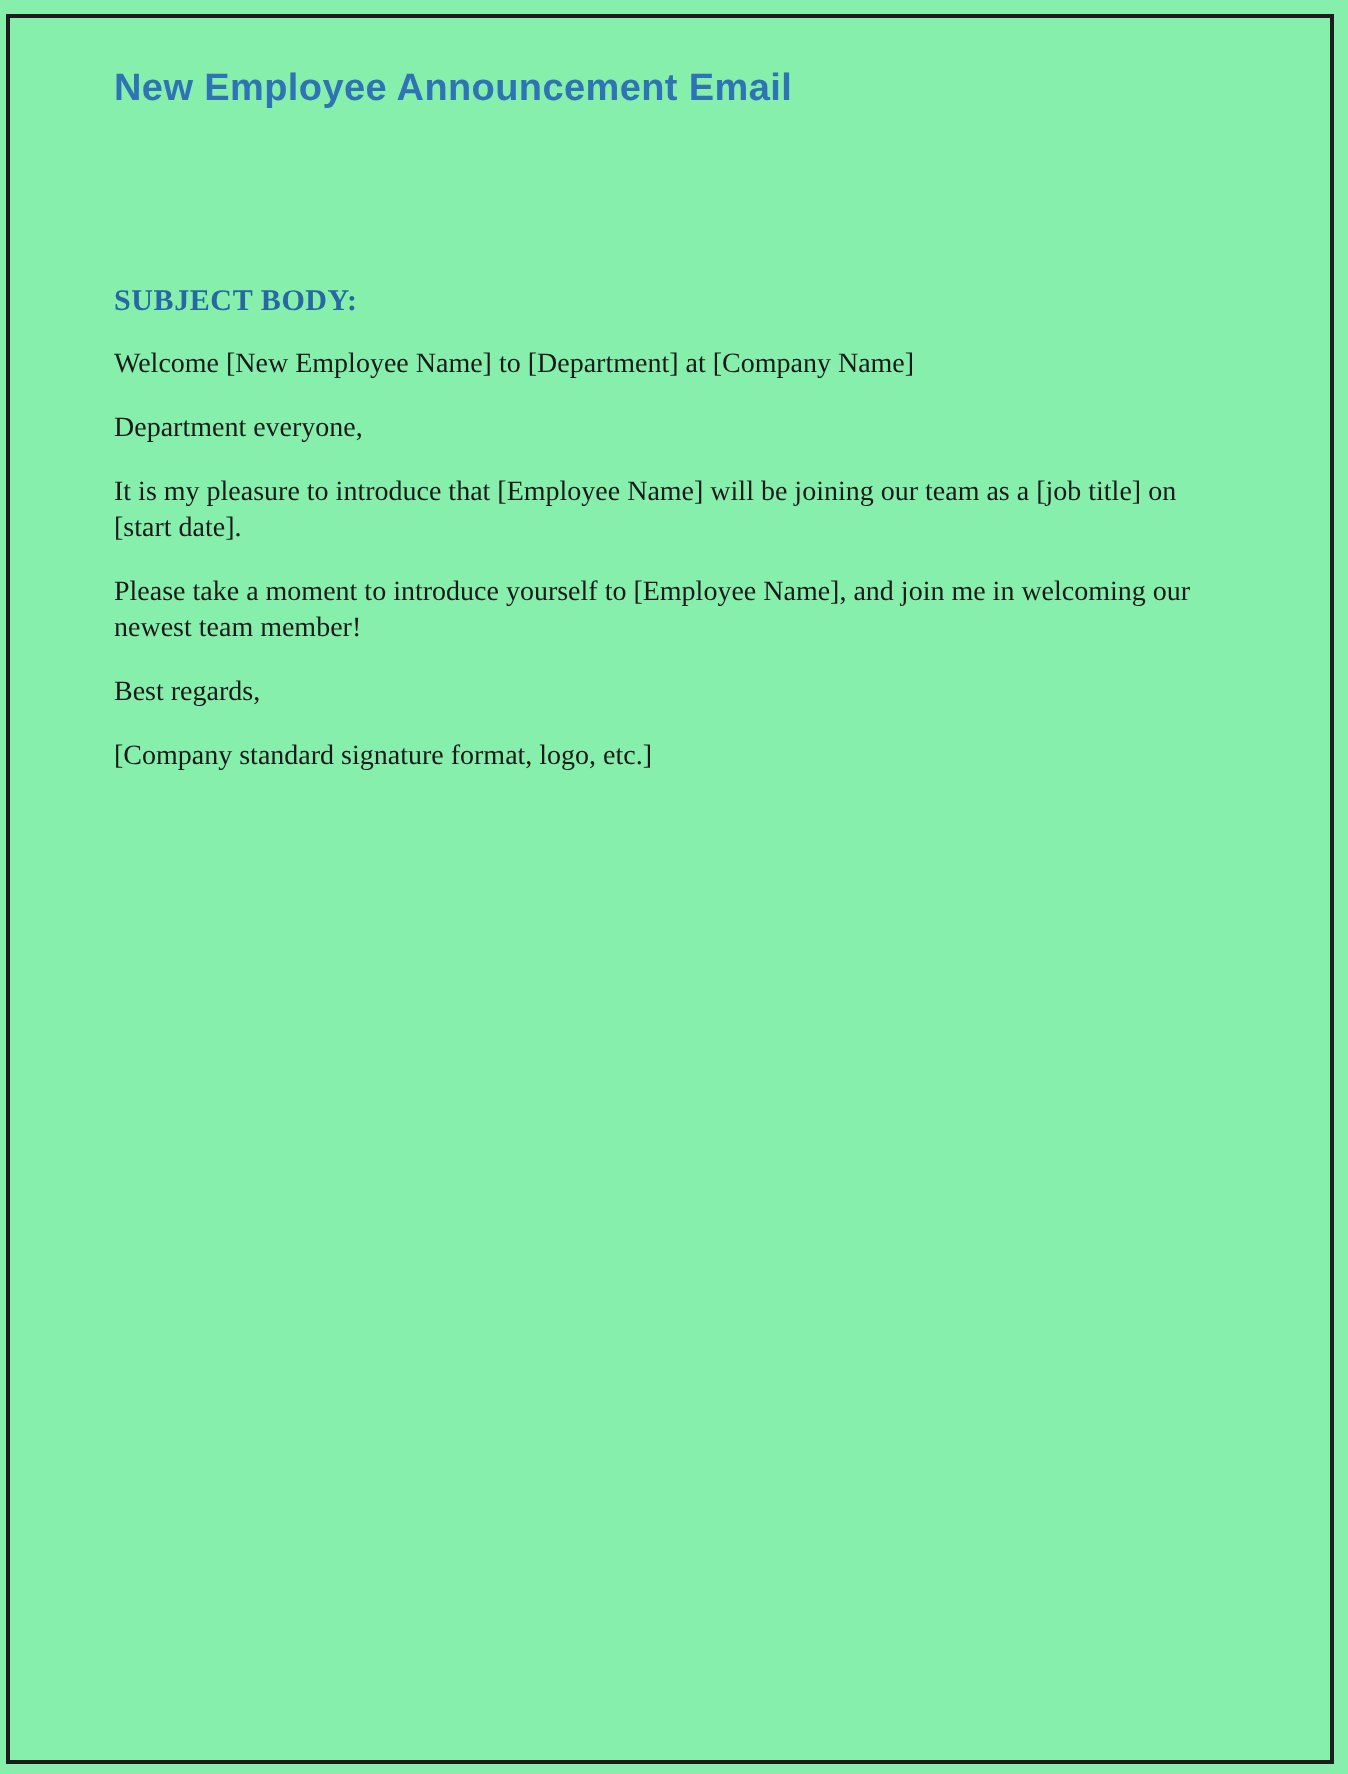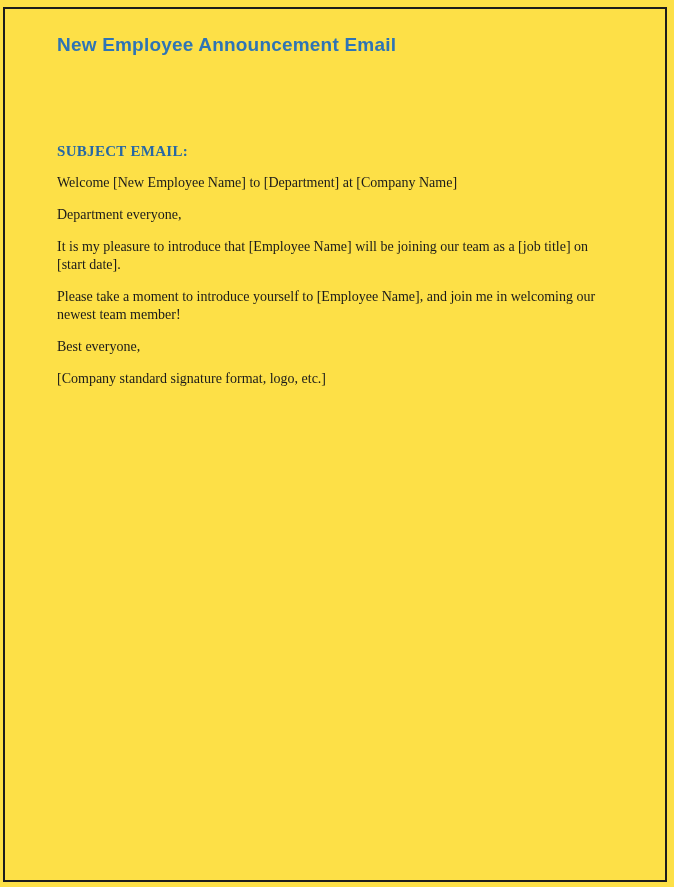--- a/index.html
+++ b/index.html
@@ -7,21 +7,21 @@
     width: 674px;
     height: 887px;
     background: #ffffff;
     font-family: "Liberation Serif", serif;
     overflow: hidden;
   }
   .page {
     position: relative;
     width: 674px;
     height: 887px;
-    background: #fde047;
+    background: #86efac;
   }
   .page-border {
     position: absolute;
     left: 3px;
     top: 7px;
     right: 7px;
     bottom: 5px;
     border: 2px solid #1c1c1c;
     pointer-events: none;
   }
@@ -60,33 +60,33 @@
 </style>
 </head>
 <body>
 
 <div class="page">
   <div class="page-border"></div>
   <div class="content">
 
     <h1 class="doc-title">New Employee Announcement Email</h1>
 
-    <div class="section-heading">SUBJECT EMAIL:</div>
+    <div class="section-heading">SUBJECT BODY:</div>
 
     <p class="para">Welcome [New Employee Name] to [Department] at [Company Name]</p>
 
 
     <p class="para">Department everyone,</p>
 
     <p class="para">It is my pleasure to introduce that [Employee Name] will be joining our team as a [job title] on
 [start date].</p>
 
 
     <p class="para">Please take a moment to introduce yourself to [Employee Name], and join me in welcoming our
 newest team member!</p>
 
-    <p class="para">Best everyone,</p>
+    <p class="para">Best regards,</p>
 
 
     <p class="para">[Company standard signature format, logo, etc.]</p>
 
   </div>
 </div>
 
 </body></html>

